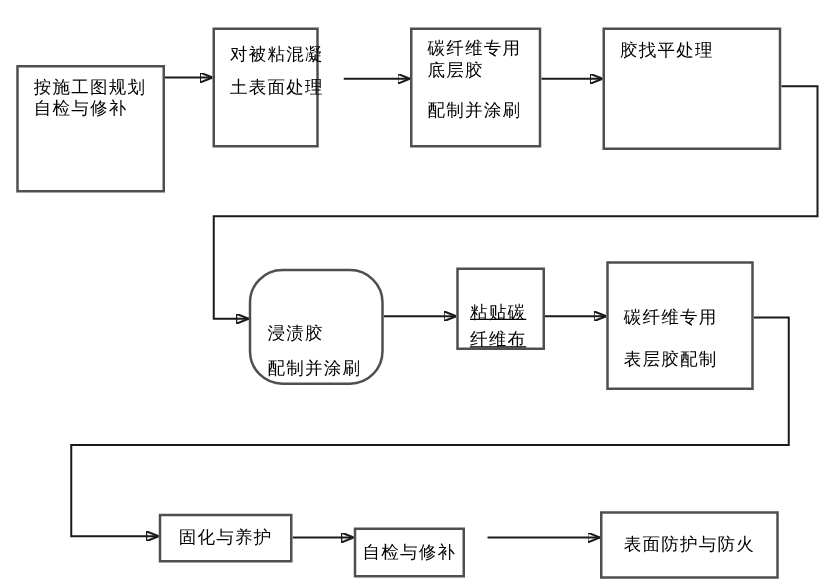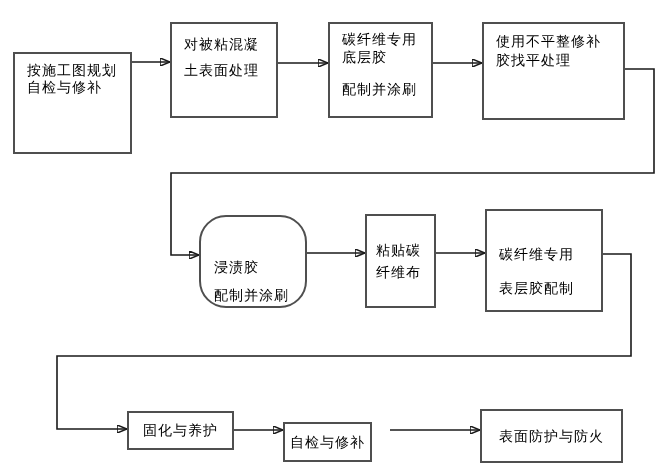--- a/index.html
+++ b/index.html
@@ -31,27 +31,27 @@
     border: 2px solid var(--box-border, #4f4f4f);
     background: #ffffff;
     color: var(--text, #000000);
     font-size: 14px;
     letter-spacing: 1px;
     line-height: 17px;
   }
   .node .ln { display: block; white-space: nowrap; }
   
   .n0 { left: 13px;  top: 13px;  width: 119px; height: 102px; padding: 8px 0 0 12px; line-height: 17px; margin-top: 39px; }
-  .n1 { left: 170px; top: 22px;  width: 108px; height: 96px;  padding: 7px 0 0 12px; line-height: 26px; }
+  .n1 { left: 170px; top: 22px;  width: 85px; height: 96px;  padding: 7px 0 0 12px; line-height: 26px; }
   .n2 { left: 328px; top: 22px;  width: 105px; height: 96px;  padding: 6px 0 0 12px; line-height: 18px; }
   .n2 .ln:nth-child(3) { margin-top: 14px; }
   .n3 { left: 482px; top: 22px;  width: 143px; height: 98px;  padding: 8px 0 0 12px; line-height: 19px; }
   
   .n4 { left: 199px; top: 215px; width: 108px; height: 93px;  padding: 36px 0 0 13px; line-height: 28px; border-radius: 27px; }
-  .n5 { left: 365px; top: 214px; width: 71px;  height: 94px;  padding: 23px 0 16px 9px;  line-height: 22px; }
+  .n5 { left: 365px; top: 214px; width: 71px;  height: 66px;  padding: 23px 0 16px 9px;  line-height: 22px; text-decoration: underline; }
   .n6 { left: 485px; top: 209px; width: 118px; height: 103px; padding: 26px 0 0 12px; line-height: 34px; }
   
   .n7, .n8, .n9 {
     display: flex; align-items: center; justify-content: center;
     padding: 0; text-align: center;
   }
   .n7 { left: 127px; top: 411px; width: 107px; height: 39px; justify-content: center; }
   .n8 { left: 283px; top: 422px; width: 89px; height: 40px; }
   .n9 { left: 480px; top: 409px; width: 143px; height: 54px; }
 </style>
@@ -87,21 +87,20 @@
     <span class="ln">土表面处理</span>
   </div>
 
   <div class="node n2">
     <span class="ln">碳纤维专用</span>
     <span class="ln">底层胶</span>
     <span class="ln">配制并涂刷</span>
   </div>
 
   <div class="node n3">
-    <span class="ln">使用不平整修补</span>
     <span class="ln">胶找平处理</span>
   </div>
 
   <div class="node n4">
     <span class="ln">浸渍胶</span>
     <span class="ln">配制并涂刷</span>
   </div>
 
   <div class="node n5">
     <span class="ln">粘贴碳</span>

